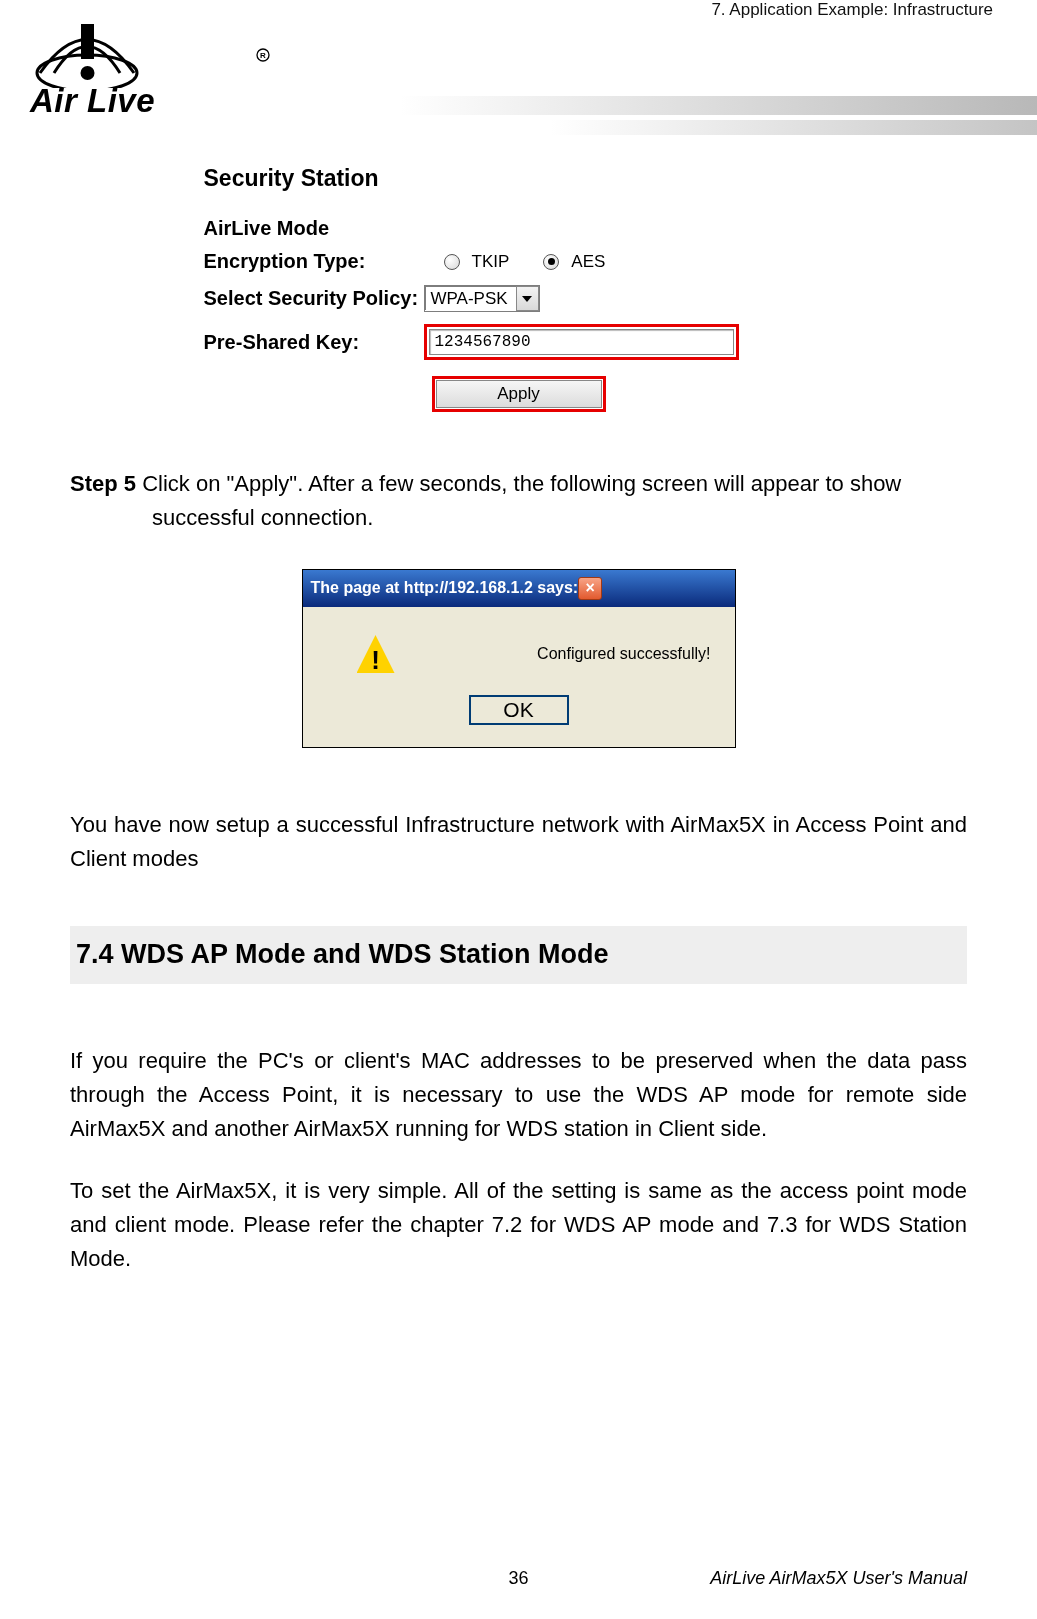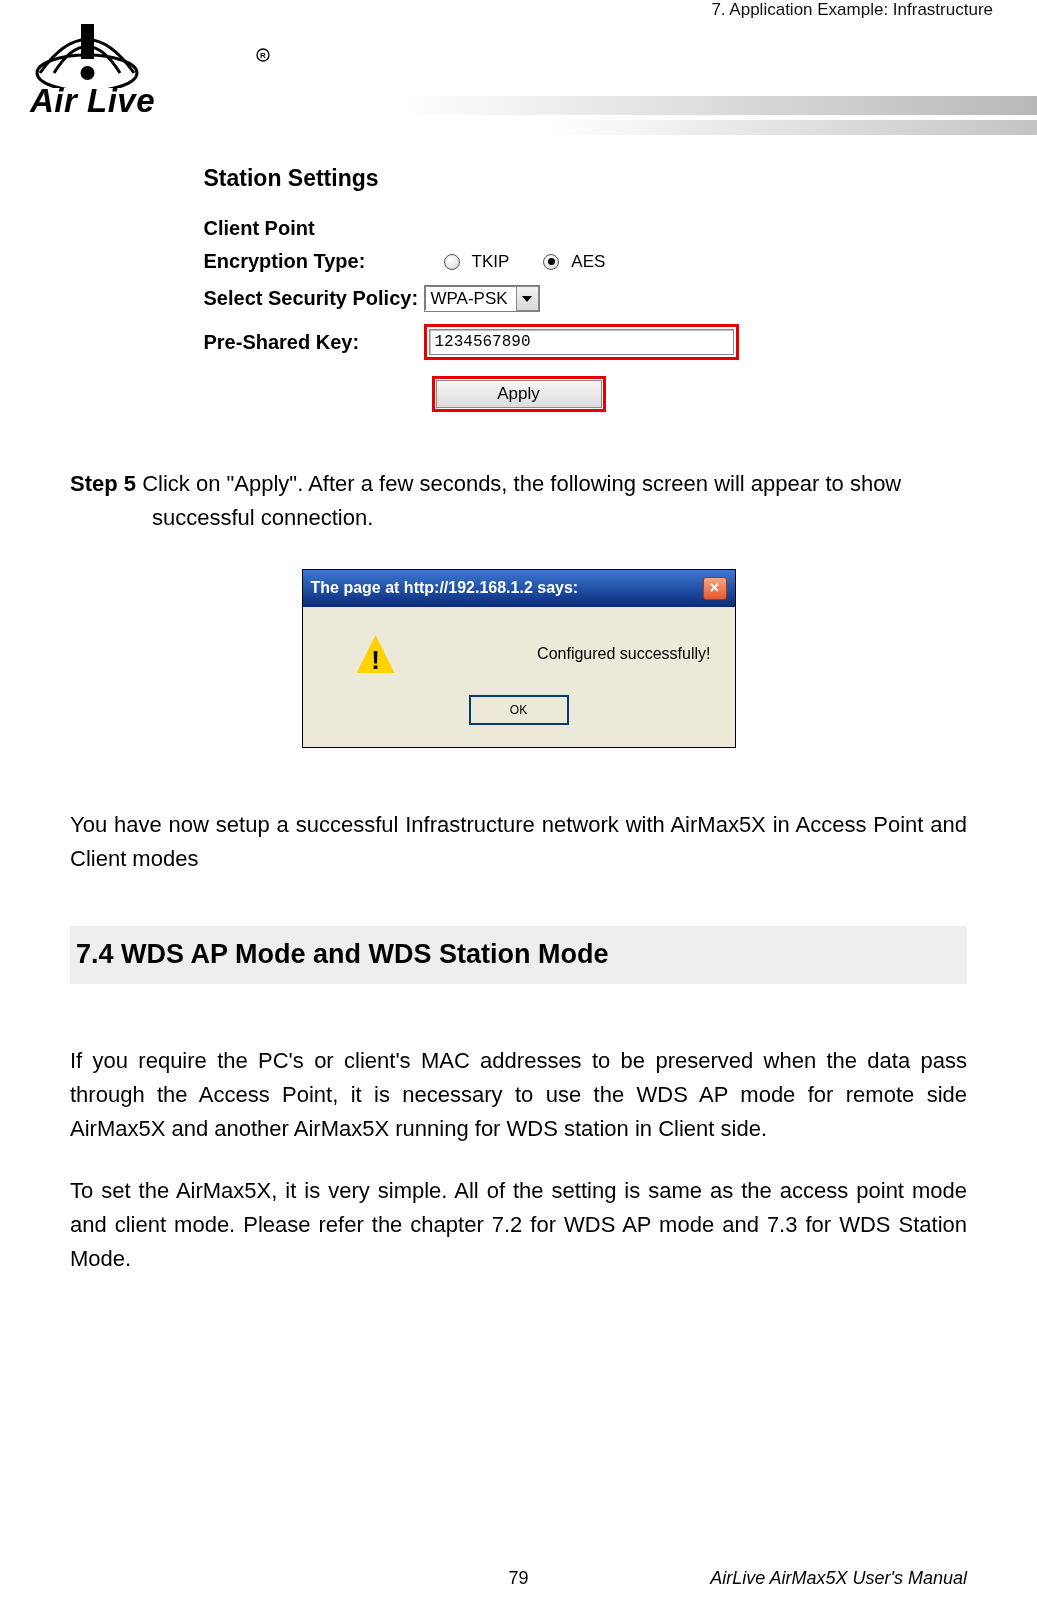--- a/index.html
+++ b/index.html
@@ -99,21 +99,21 @@
     .step-indent { padding-left: 82px; }
 
     
     .dlg {
       width:434px; margin: 34px auto 0 auto; border:1px solid #000;
       font-family: Tahoma, Verdana, sans-serif; font-size:16px;
     }
     .dlg-title {
       display:flex; align-items:center; padding:6px 8px; color:#fff;
       background: linear-gradient(to bottom, #3a79d0 0%, #0a2a7b 100%);
-      font-weight:700; justify-content:space-between;
+      font-weight:700; 
     }
     .dlg-close {
       width:24px; height:23px;
       background: linear-gradient(to bottom, #f8a487, #e25a2e);
       border:1px solid #a03915; color:#fff; font-weight:700;
       display:flex; align-items:center; justify-content:center;
       border-radius:3px; font-family:Arial;
     }
     .dlg-body {
       background:#ece9d8; padding:28px 24px 22px 24px;
@@ -123,21 +123,21 @@
     .warn-icon {
       width:38px; height:38px; background:#ffd200; position:relative;
       clip-path: polygon(50% 0%, 100% 100%, 0% 100%);
       display:flex; align-items:center; justify-content:center;
     }
     .warn-icon::after {
       content:"!"; color:#000; font-weight:800; font-size:26px; position:relative; top:6px;
     }
     .ok-btn {
       margin-top:22px; width:100px; height:30px;
-      background:#ece9d8; border:2px solid #003c74; font-size:12px;
+      background:#ece9d8; border:2px solid #003c74; font-size:21px;
     }
 
     .para { margin-top:60px; text-align:justify; }
     .para2 { margin-top:28px; text-align:justify; }
     .sec-heading {
       background:#eee; font-weight:700; font-size:27px; padding:8px 6px;
       margin-top:50px;
     }
 
     .footer {
@@ -167,22 +167,22 @@
       <circle cx="7" cy="7" r="6" fill="none" stroke="#000" stroke-width="1.3"></circle>
       <text x="7" y="10" font-size="8" text-anchor="middle" font-family="Arial" font-weight="700">R</text>
     </svg>
   </div>
   <div class="header-right">7. Application Example: Infrastructure</div>
   <div class="grad-bar1"></div>
   <div class="grad-bar2"></div>
 </div>
 
 <div class="sec-panel">
-  <div class="sec-title">Station Settings</div>
-  <div class="sec-sub">Client Point</div>
+  <div class="sec-title">Security Station</div>
+  <div class="sec-sub">AirLive Mode</div>
 
   <div class="sec-row">
     <div class="sec-label">Encryption Type:</div>
     <div class="radio-wrap">
       <span class="radio"></span>
       <span>TKIP</span>
       <span style="width:10px;"></span>
       <span class="radio selected"></span>
       <span>AES</span>
     </div>
@@ -234,15 +234,15 @@
 
   <div class="para">You have now setup a successful Infrastructure network with AirMax5X in Access Point and Client modes</div>
 
   <div class="sec-heading">7.4 WDS AP Mode and WDS Station Mode</div>
 
   <div class="para">If you require the PC's or client's MAC addresses to be preserved when the data pass through the Access Point, it is necessary to use the WDS AP mode for remote side AirMax5X and another AirMax5X running for WDS station in Client side.</div>
   <div class="para2">To set the AirMax5X, it is very simple. All of the setting is same as the access point mode and client mode.  Please refer the chapter 7.2 for WDS AP mode and 7.3 for WDS Station Mode.</div>
 </div>
 
 <div class="footer">
-  <span>79</span>
+  <span>36</span>
   <span class="footer-right">AirLive AirMax5X User's Manual</span>
 </div>
 
 </body></html>

